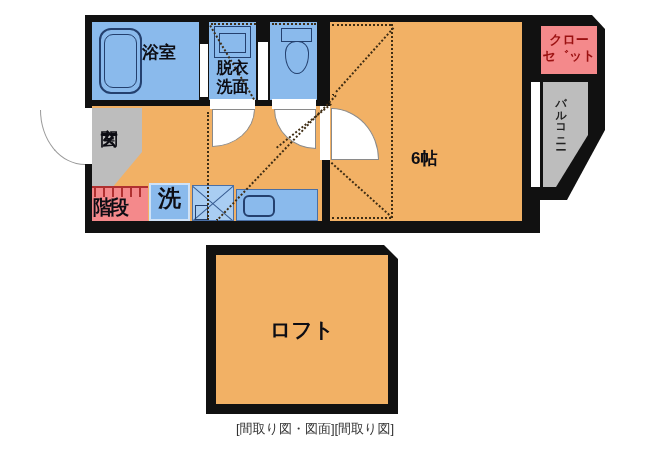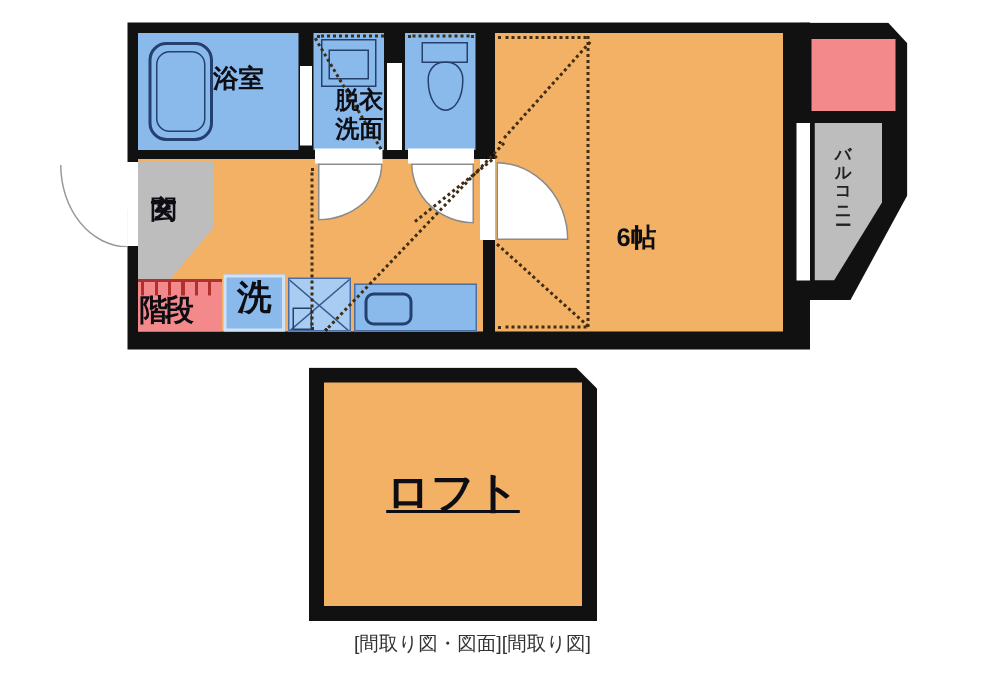--- a/index.html
+++ b/index.html
@@ -87,40 +87,44 @@
   <div class="abs dot-d" style="left:216px;top:220px;width:173px;transform:rotate(-46.4deg);"></div>
   <div class="abs dot-d" style="left:276px;top:147px;width:70px;transform:rotate(-38.7deg);"></div>
   <div class="abs dot-h" style="left:332px;top:24px;width:59px;"></div>
   <div class="abs dot-h" style="left:332px;top:217px;width:59px;"></div>
   <div class="abs dot-v" style="left:391px;top:24px;height:194px;"></div>
   <div class="abs dot-d" style="left:332px;top:95px;width:91px;transform:rotate(-48.1deg);"></div>
   <div class="abs dot-d" style="left:332px;top:162px;width:82px;transform:rotate(42deg);"></div>
 
   <div class="abs lbl" style="left:142px;top:44px;font-size:17px;">浴室</div>
 
-  <div class="abs lbl" style="left:209px;top:58px;width:61px;text-align:center;font-size:16px;line-height:19px;">
+  <div class="abs lbl" style="left:209px;top:58px;width:47px;text-align:center;font-size:16px;line-height:19px;">
     <span>脱衣</span><br>
     <span>洗面</span>
   </div>
 
   <div class="abs lbl vert" style="left:99px;top:116px;font-size:17px;letter-spacing:2px;">玄関</div>
 
   <div class="abs lbl" style="left:93px;top:196px;font-size:20px;letter-spacing:-2px;transform:scaleX(0.95);transform-origin:0 0;">階段</div>
 
   <div class="abs lbl" style="left:149px;top:186px;width:41px;text-align:center;font-size:23px;">洗</div>
 
   <div class="abs lbl" style="left:411px;top:150px;font-size:17px;">6帖</div>
   <div class="abs lbl" style="left:458px;top:141px;width:60px;text-align:center;font-size:30px;line-height:34px;">
     <br>
   </div>
 
+  <div class="abs lbl" style="left:541px;top:32px;width:56px;text-align:center;font-size:13px;line-height:16px;color:#9b1111;">
+    <span>クロー</span><br>
+    <span>セ゛ット</span>
+  </div>
 
   <div class="abs lbl vert" style="left:555px;top:90px;font-size:11px;letter-spacing:1px;color:#222;">バルコニー</div>
 
   <div class="abs wall" style="left:206px;top:245px;width:192px;height:169px;
               clip-path:polygon(0 0,178px 0,192px 14px,192px 169px,0 169px);"></div>
   <div class="abs orange" style="left:216px;top:255px;width:172px;height:149px;display:flex;align-items:center;justify-content:center;">
-    <span class="lbl" style="font-size:29px;text-decoration:underline;">ロフト</span>
+    <span class="lbl" style="font-size:21px;">ロフト</span>
   </div>
 
   <div class="abs caption" style="left:-14px;top:420px;">[間取り図・図面][間取り図]</div>
 
 </div>
 
 </body></html>

